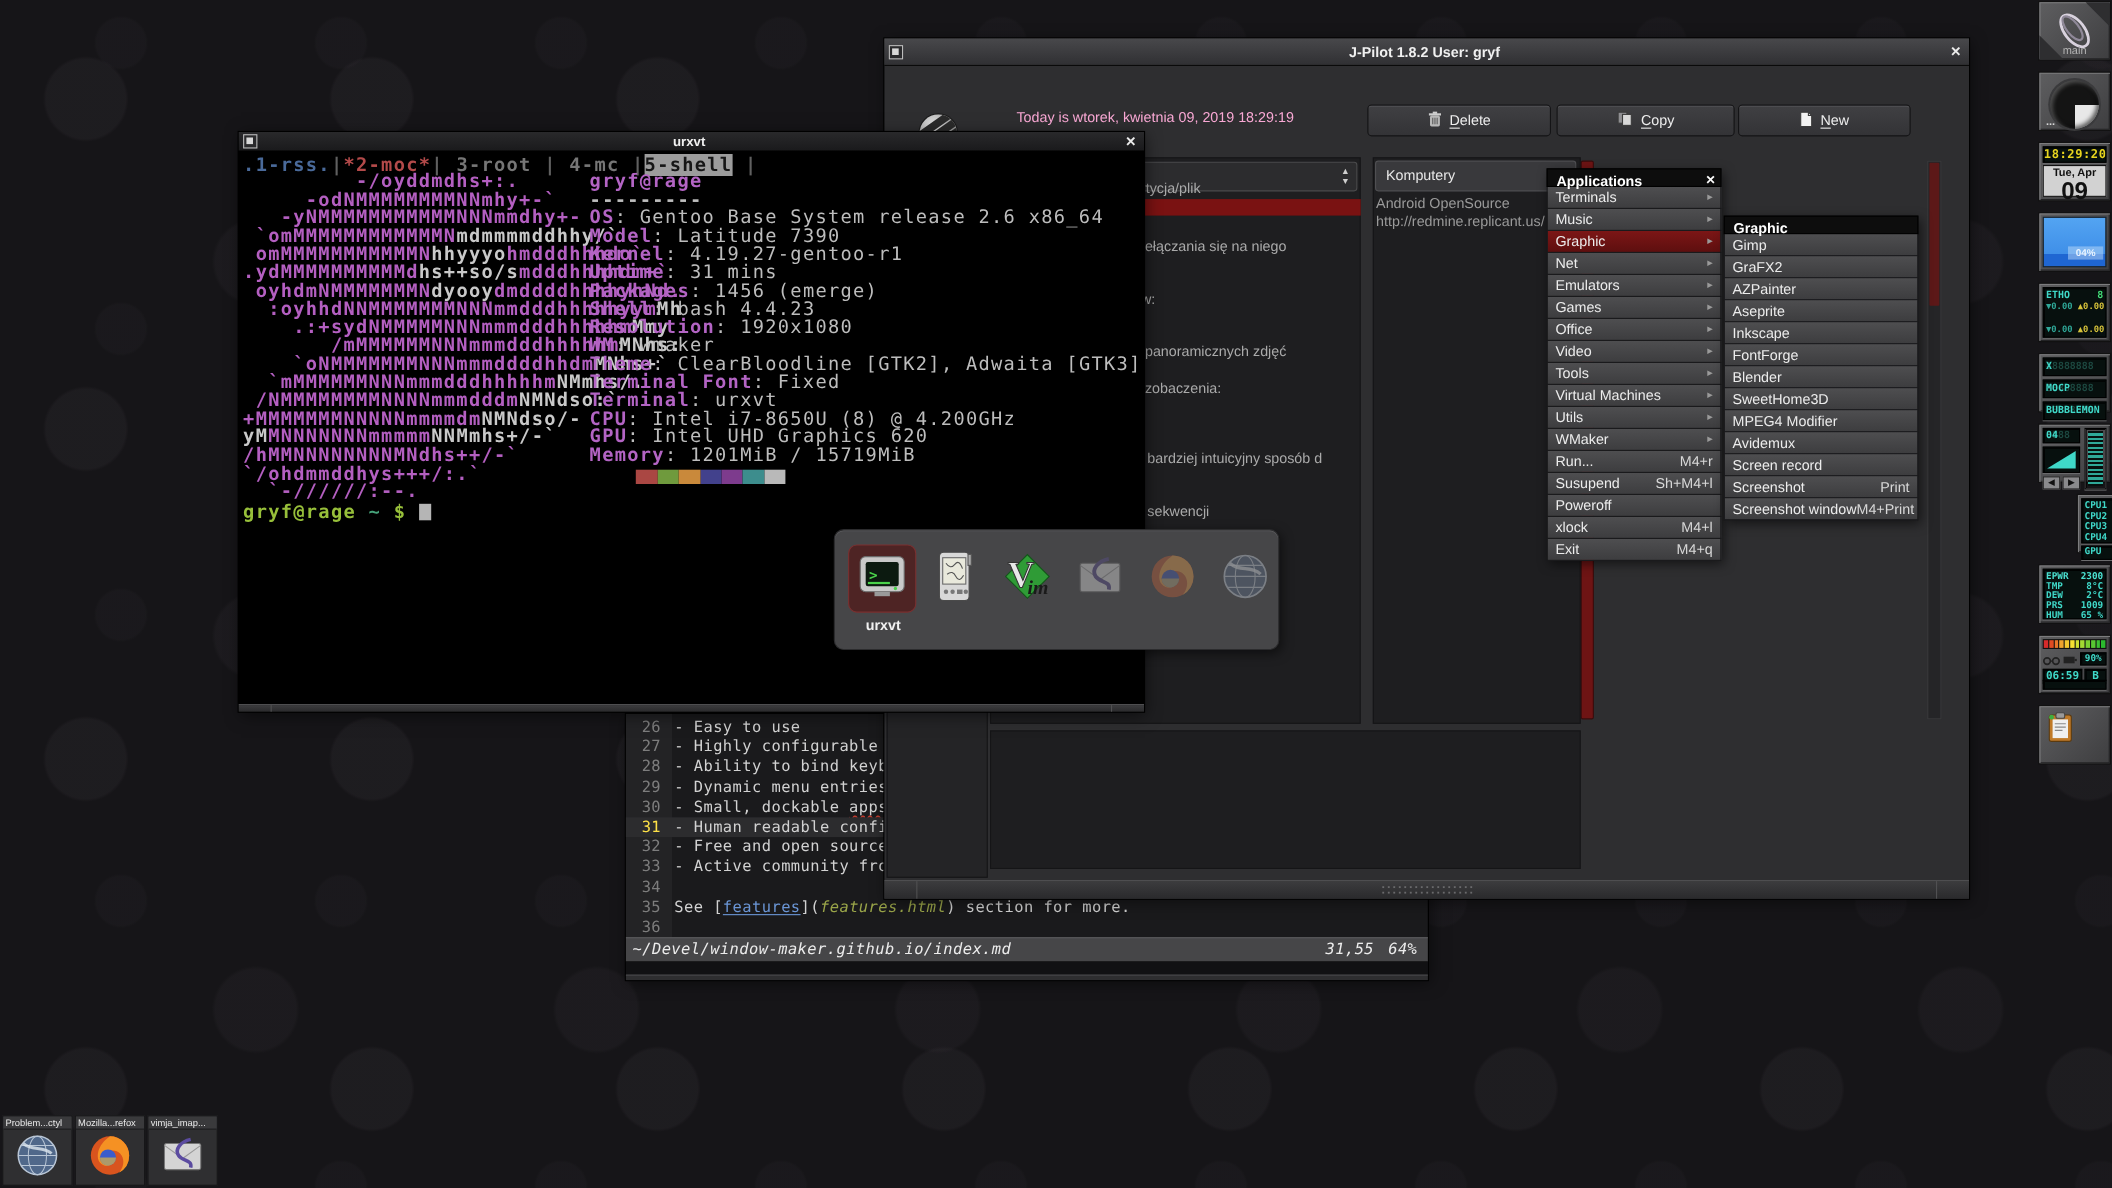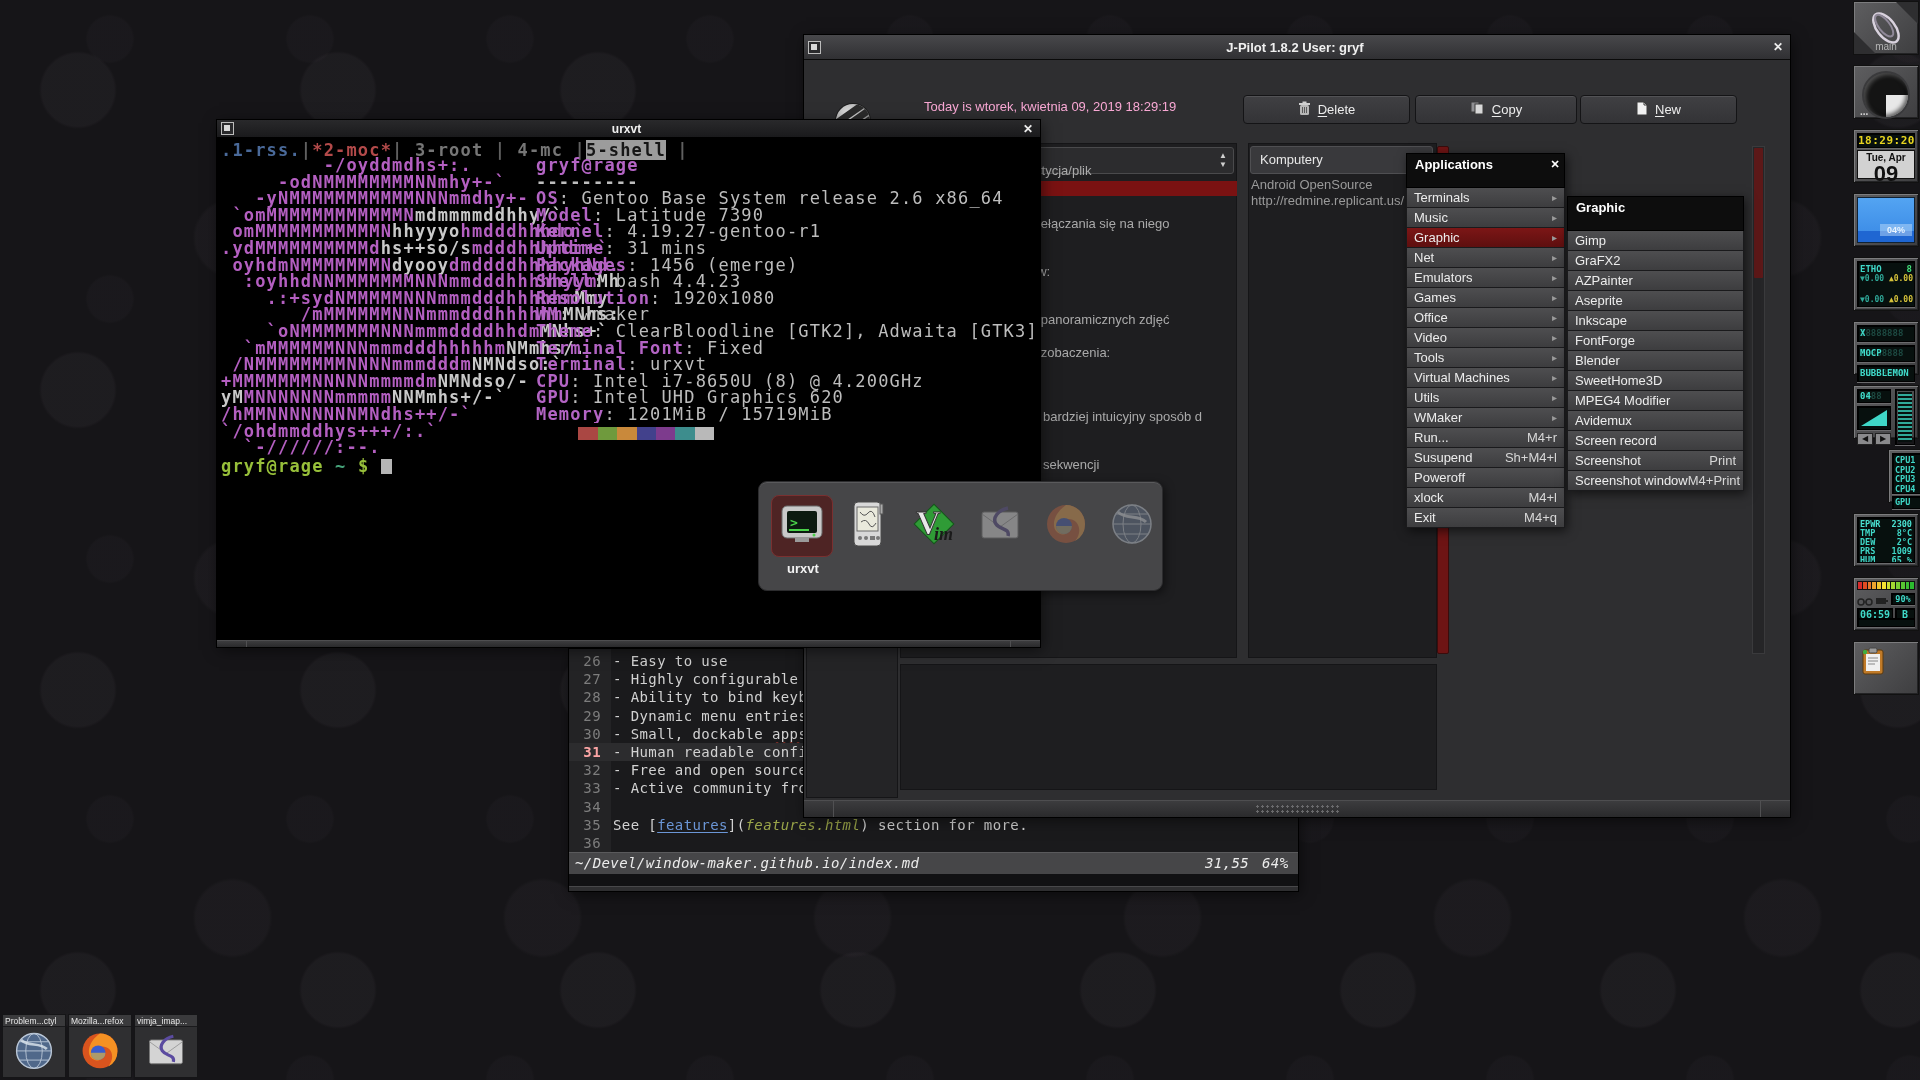--- a/index.html
+++ b/index.html
@@ -75,42 +75,42 @@
   #jp-grip{ position:absolute; left:451px; bottom:3px; width:86px; height:10px;
      background-image:radial-gradient(#6a6a6c 1px, transparent 1.2px); background-size:5px 5px; }
 
   
   #vim{ left:569px; top:649px; width:729px; height:242px; background:#1a1a1c; z-index:10;
      font-family:"DejaVu Sans Mono", monospace; font-size:14px; letter-spacing:.4px; }
   #vim-gutter{ position:absolute; left:0; top:0; width:42px; height:203px; background:#232325; }
   .vim-line{ position:absolute; left:0; width:100%; height:18.2px; line-height:18.2px; white-space:pre; color:#d2d2d2; }
   .vim-line .num{ display:inline-block; width:32px; text-align:right; margin-right:12px; color:#7d7d7d; }
   .vim-line.current{ background:#2c2c2e; }
-  .vim-line.current .num{ color:#fca5a5; font-weight:bold; }
+  .vim-line.current .num{ color:#fde047; font-weight:normal; }
   .seg-link{ color:#6b96d6; text-decoration:underline; text-underline-offset:2px; }
   .seg-code{ color:#9aa549; font-style:italic; }
   .seg-squiggle{ text-decoration:underline wavy #c23b2e; text-underline-offset:3px; }
   #vim-status{ position:absolute; left:0; right:0; top:203px; height:22px; background:#464648; border-top:1px solid #5a5a5c;
      font-style:italic; color:#ececec; line-height:21px; }
   #vim-status .file{ padding-left:6px; }
   #vim-status .pos{ position:absolute; left:636px; } #vim-status .pct{ position:absolute; left:693px; }
   #vim-cmd{ position:absolute; left:0; right:0; top:225px; height:12px; background:#111113; }
   #vim .bottom{ position:absolute; left:0; right:0; bottom:0; height:5px; background:#2e2e30; border-top:1px solid #48484a; }
 
   
   #switcher{ position:absolute; left:758px; top:481px; width:405px; height:110px; background:#464648;
      border:1px solid #2c2c2e; border-radius:9px; box-shadow:inset 0 1px 0 #5a5a5c, 2px 3px 10px rgba(0,0,0,.5); z-index:40; }
   .sw-slot{ position:absolute; top:13px; width:62px; height:62px; display:flex; align-items:center; justify-content:center; }
   .sw-slot.selected{ background:#4e2424; border:1px solid #7a3030; border-radius:8px; }
   .sw-dim{ opacity:.45; filter:grayscale(.35); }
   #sw-label{ position:absolute; left:28px; top:79px; font-size:13px; font-weight:bold; color:#f2f2f2; }
 
   
   .wmenu{ position:absolute; z-index:50; box-shadow:2px 3px 10px rgba(0,0,0,.6); font-size:13px; }
-  .wmenu .mtitle{ height:35px; background:#0d0d0d; color:#fff; font-weight:bold; line-height:21px; padding-left:8px;
+  .wmenu .mtitle{ height:17px; background:#0d0d0d; color:#fff; font-weight:bold; line-height:21px; padding-left:8px;
      border:1px solid #000; display:flex; }
   .wmenu .mtitle .flex{ flex:1; }
   .wmenu .mtitle .mclose{ width:18px; color:#fff; font-weight:bold; text-align:center; font-size:11px; }
   .wmenu .item{ height:20px; line-height:19px; background:linear-gradient(#4e4e50,#3d3d3f); border:1px solid #1a1a1c;
      border-top:none; color:#ececec; padding:0 7px; display:flex; cursor:default; }
   .wmenu .item .lbl{ flex:1; white-space:nowrap; }
   .wmenu .item .arr{ color:#9a9a9a; font-size:10px; }
   .wmenu .item .sc{ color:#d8d8d8; }
   .wmenu .item.hl{ background:linear-gradient(#7c1616,#5e0f0f); }
   #menu-apps{ left:1406px; top:153px; width:159px; }

